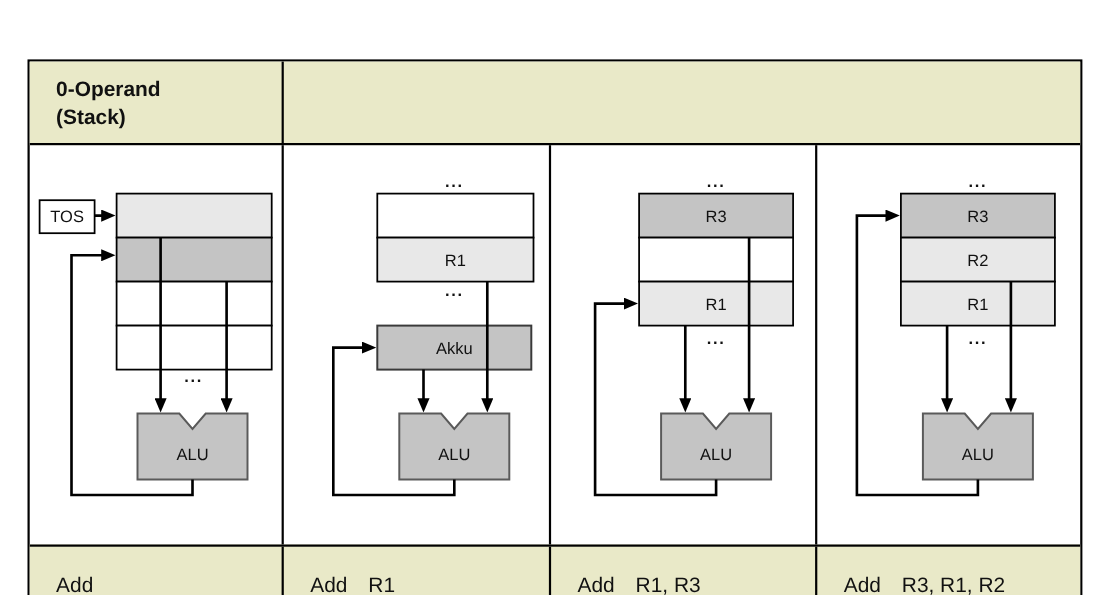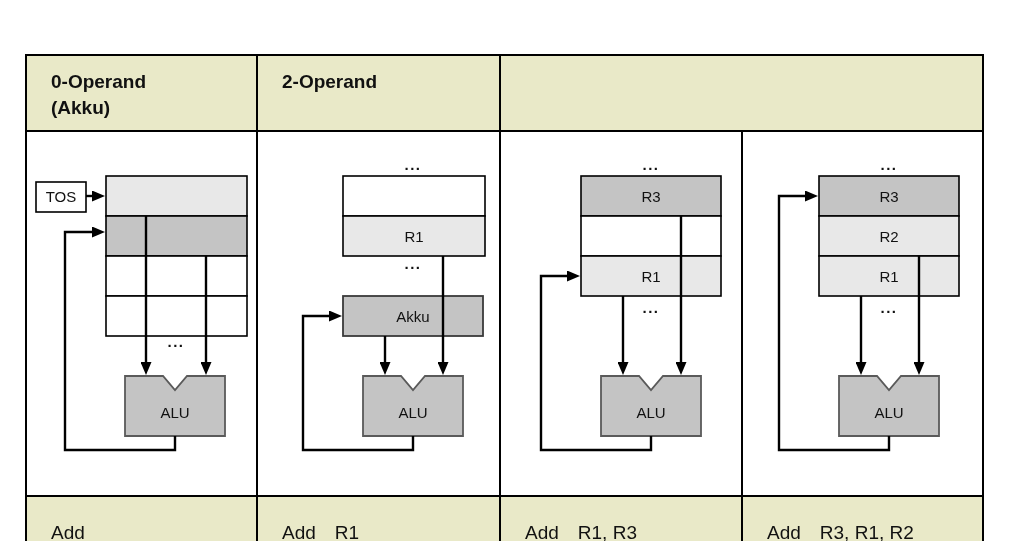--- a/index.html
+++ b/index.html
@@ -26,25 +26,21 @@
 </style>
 </head>
 <body>
 
 <div class="stage">
   <div class="tbl">
 
     <div class="row row-head band">
       <div class="cell bordered">
         <div>0-Operand</div>
-        <div>(Akku)</div>
-      </div>
-      <div class="cell bordered">
-        <div>2-Operand</div>
-        <div></div>
+        <div>(Stack)</div>
       </div>
     </div>
 
     <div class="row row-mid">
 
       <div class="cell bordered">
         <svg width="231" height="363" viewBox="0 0 231 363">
           <defs>
             <marker id="ah" markerUnits="userSpaceOnUse" markerWidth="13" markerHeight="11" refX="1" refY="5.5" orient="auto">
               <path d="M0,0 L13,5.5 L0,11 Z" fill="#000"></path>

